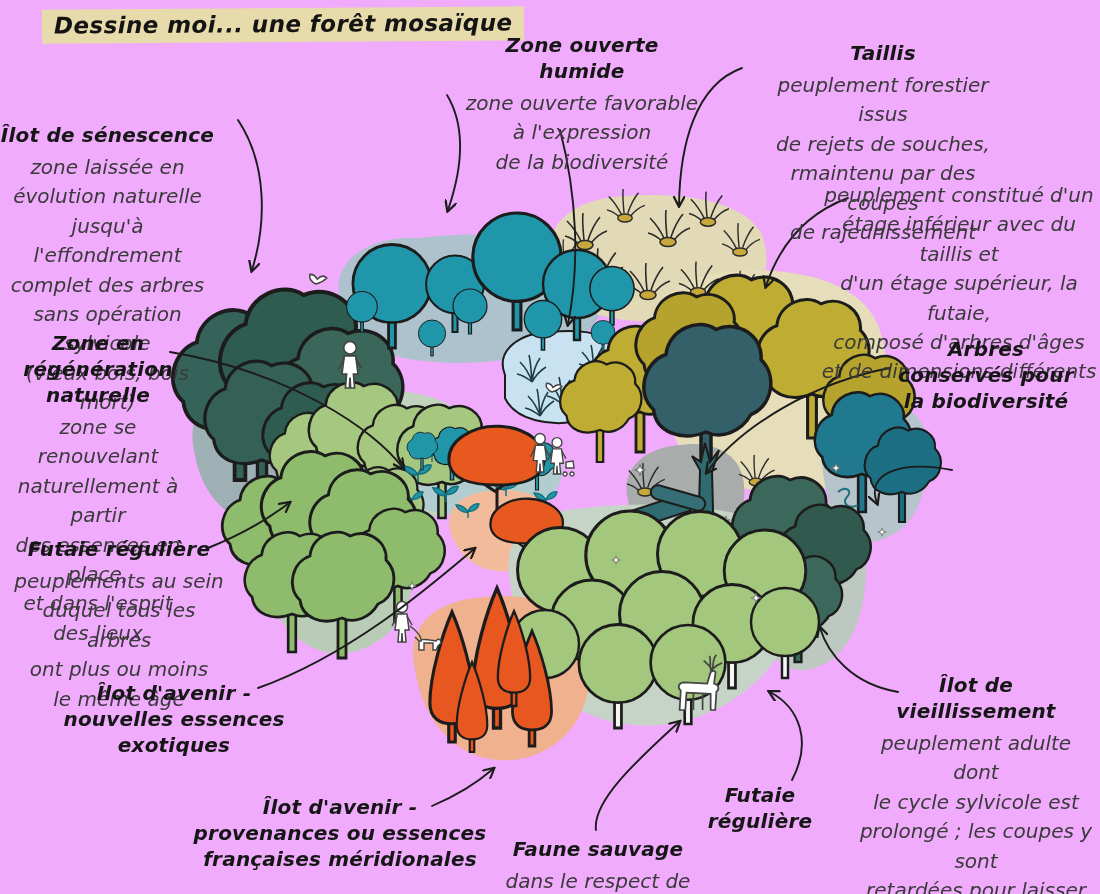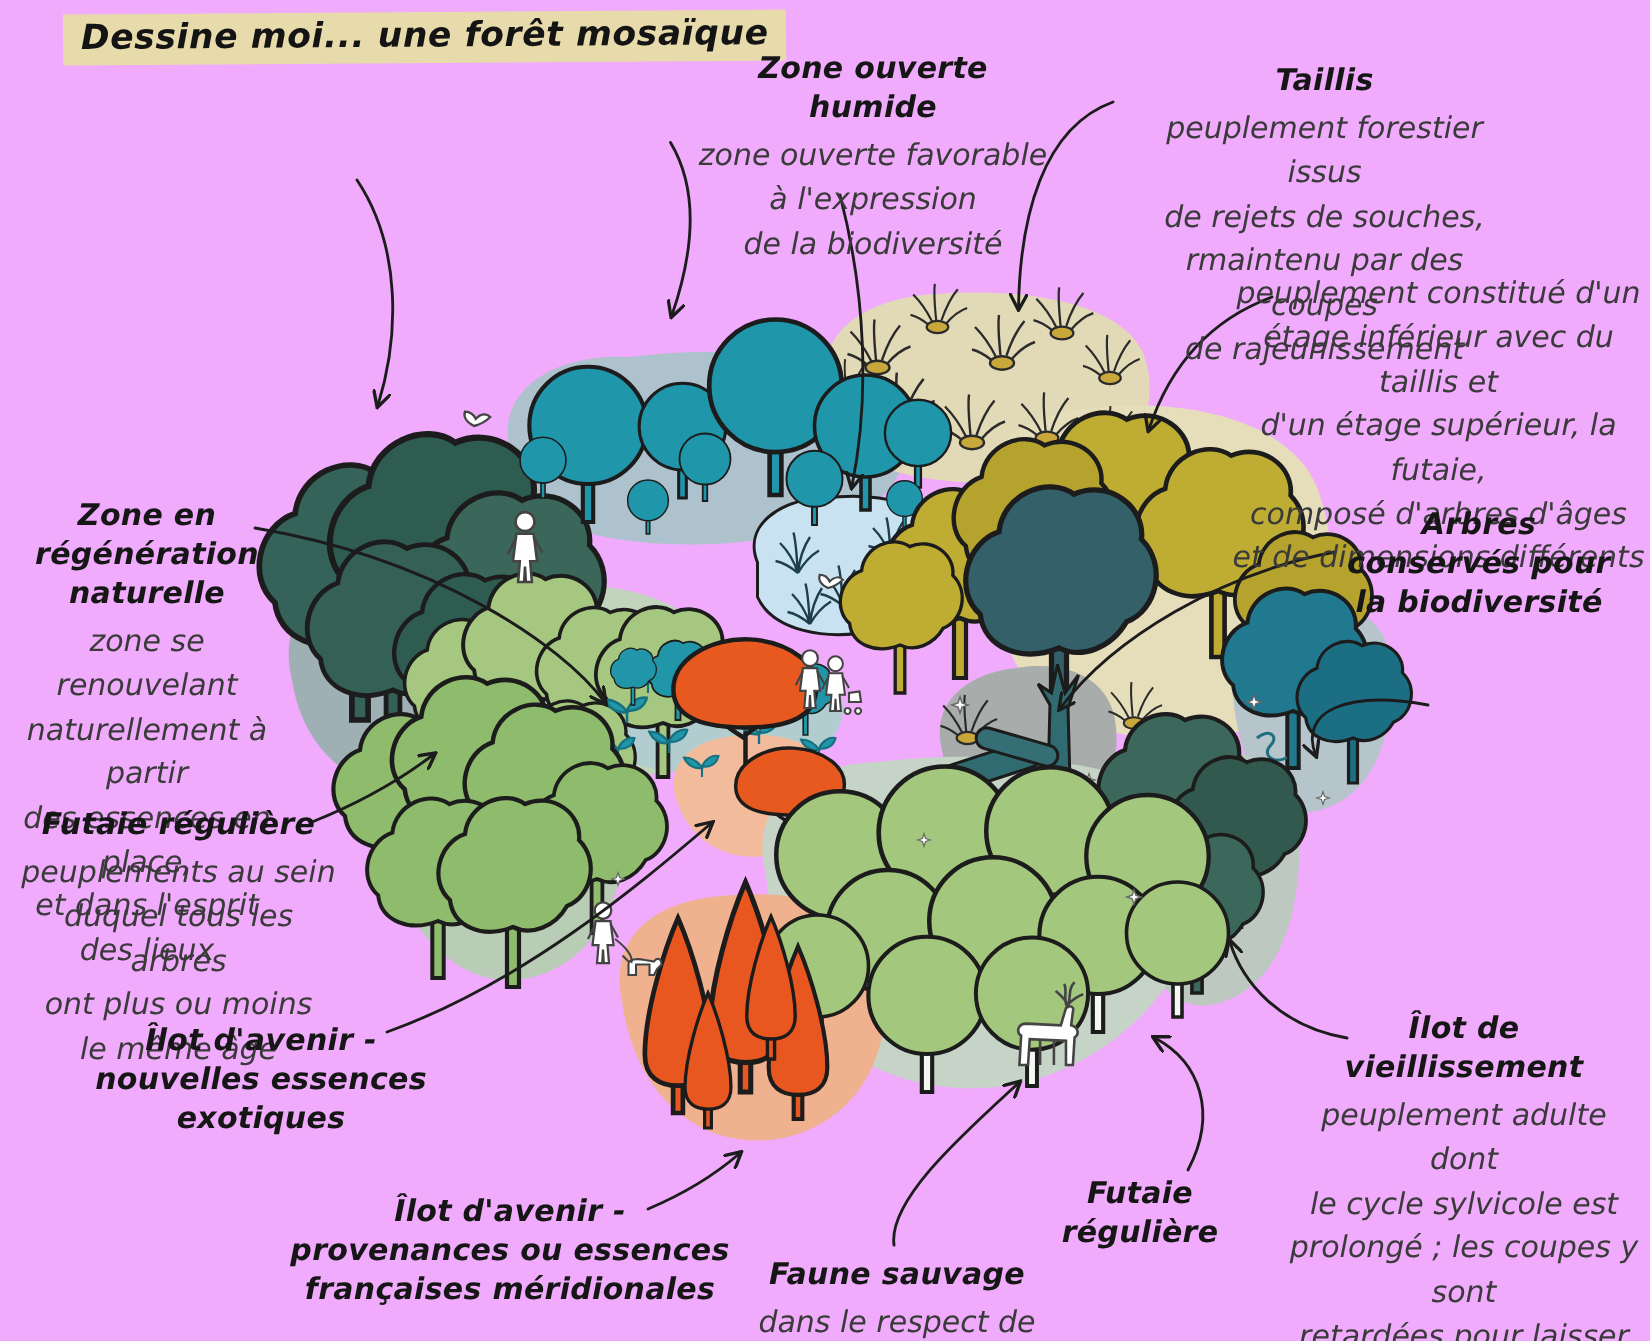--- a/index.html
+++ b/index.html
@@ -276,20 +276,29 @@
     <path marker-end="url(#ah)" d="M258,688 C350,655 428,588 474,549"></path>
     <path marker-end="url(#ah)" d="M432,806 C458,795 478,782 493,769"></path>
     <path marker-end="url(#ah)" d="M596,830 C592,800 642,756 679,722"></path>
     <path marker-end="url(#ah)" d="M792,780 C812,742 800,708 770,692"></path>
     <path marker-end="url(#ah)" d="M898,692 C852,684 828,654 820,628"></path>
   </g>
 </svg>
 
 <div id="title">Dessine moi... une forêt mosaïque</div>
 
+<div class="label" style="left:0px;top:122px;width:215px">
+  <div class="h">Îlot de sénescence</div>
+  <div class="d">zone laissée en
+évolution naturelle
+jusqu'à l'effondrement
+complet des arbres
+sans opération sylvicole
+(vieux bois, bois mort)</div>
+</div>
 
 
 <div class="label" style="left:462px;top:32px;width:240px">
   <div class="h">Zone ouverte humide</div>
   <div class="d">zone ouverte favorable
 à l'expression
 de la biodiversité</div>
 </div>
 
 <div class="label" style="left:752px;top:40px;width:262px">

